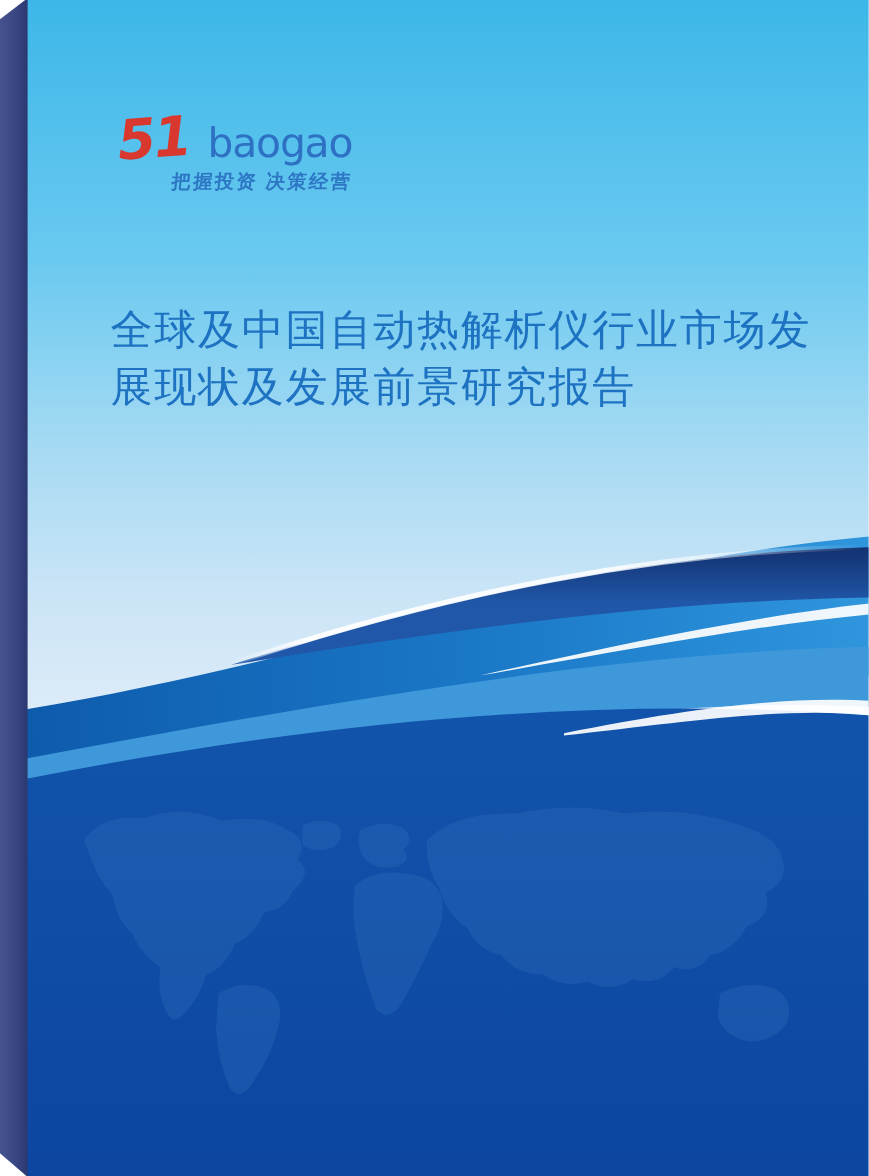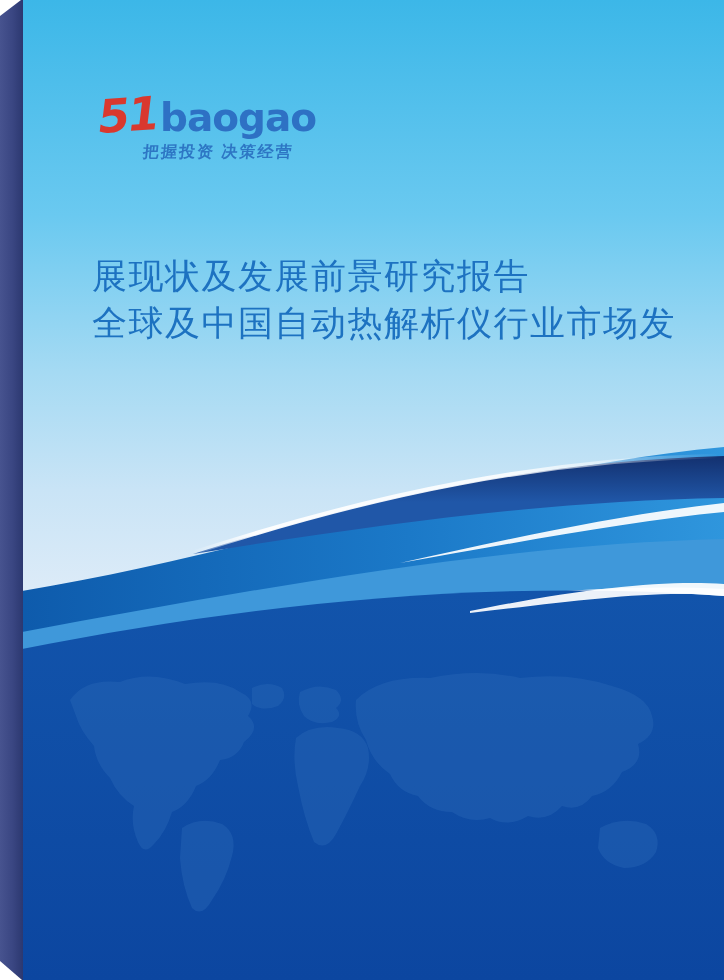--- a/index.html
+++ b/index.html
@@ -29,22 +29,22 @@
   .logo{position:absolute;left:98px;top:92px;}
   .logo-row{display:flex;align-items:baseline;line-height:1;}
   .logo-mark{
     font-family:"DejaVu Sans","Liberation Sans",sans-serif;
     font-size:46px;font-weight:bold;font-style:italic;
     color:#d9382e;letter-spacing:-2px;
     transform:rotate(-4deg);display:inline-block;
   }
   .logo-word{
     font-family:"DejaVu Sans","Liberation Sans",sans-serif;
-    font-size:39px;font-weight:bold;color:#2e71c4;
-    letter-spacing:-1px;margin-left:2px;
+    font-size:34px;font-weight:normal;color:#2e71c4;
+    letter-spacing:-1px;margin-left:15px;
   }
   .logo-tagline{
     margin-top:4px;margin-left:45px;
     font-size:16px;font-weight:bold;color:#2d76c4;
     letter-spacing:2px;transform:skewX(-6deg);
   }
   
   .title{
     position:absolute;left:92px;top:252px;width:585px;
     font-size:35px;line-height:47px;color:#1d72c1;
@@ -111,17 +111,17 @@
 
   <div class="logo">
     <div class="logo-row">
       <span class="logo-mark">51</span>
       <span class="logo-word">baogao</span>
     </div>
     <div class="logo-tagline">把握投资 决策经营</div>
   </div>
 
   <div class="title">
+    <div class="line">全球及中国自动热解析仪行业市场发</div>
     <div class="line">展现状及发展前景研究报告</div>
-    <div class="line">全球及中国自动热解析仪行业市场发</div>
   </div>
 
 </div>
 
 </body></html>

